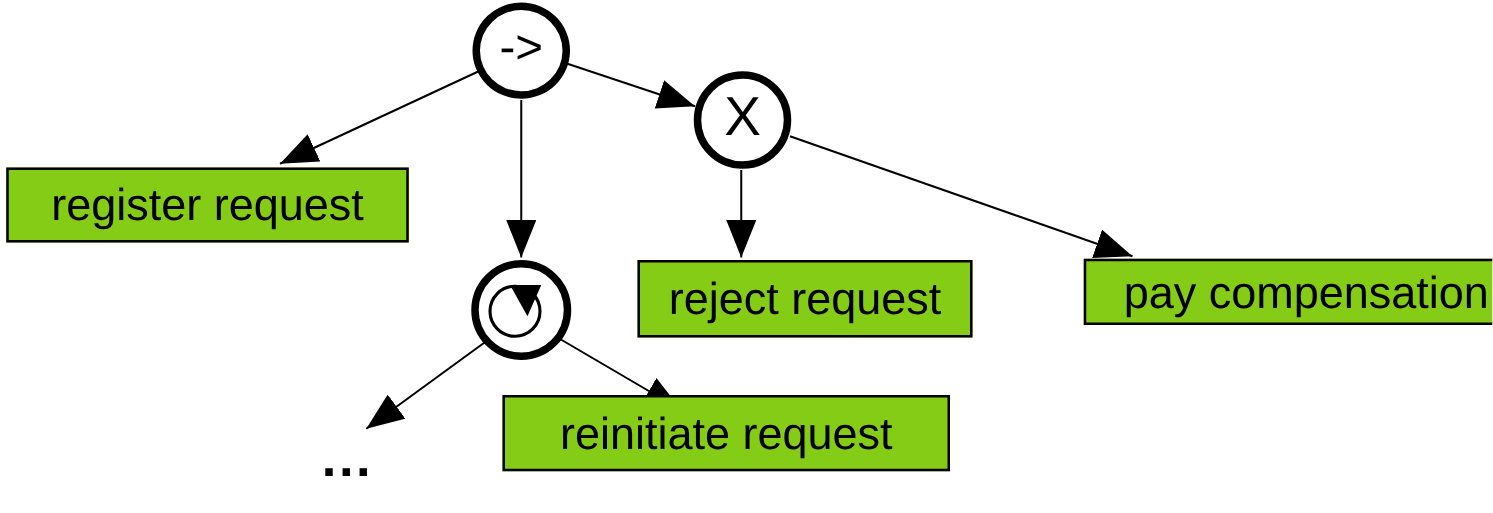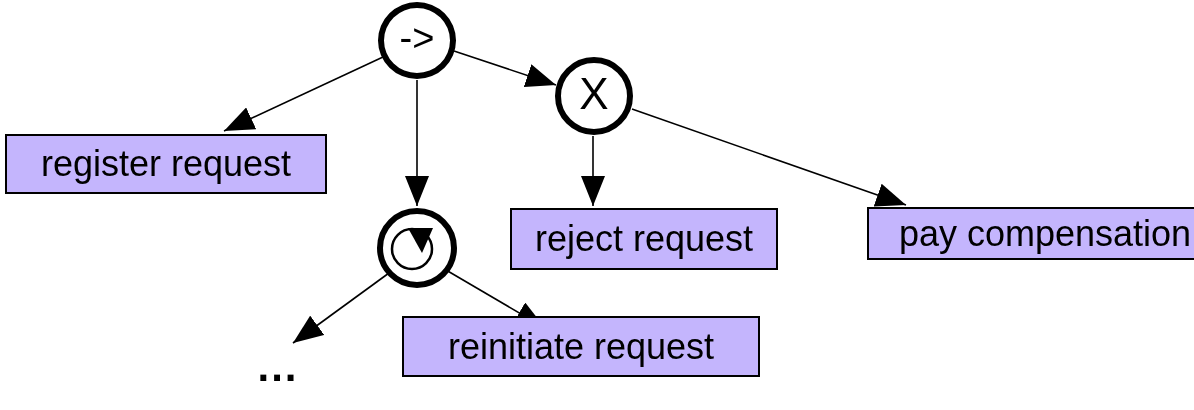--- a/index.html
+++ b/index.html
@@ -39,21 +39,21 @@
   .op-label {
     line-height: 1;
     white-space: nowrap;
   }
   .seq .op-label { font-size: 38px; transform: translateY(-3px); }
   .xor .op-label { font-size: 44px; transform: translateY(-2px); }
   .activity-box {
     position: absolute;
     box-sizing: border-box;
     border: 2px solid #000000;
-    background: #c4b5fd;
+    background: #84cc16;
     display: flex;
     align-items: center;
     justify-content: center;
     font-size: 36px;
     white-space: nowrap;
   }
   .box-register   { left:   5px; top: 134px; width: 322px; height: 60px; }
   .box-reject     { left: 510px; top: 208px; width: 268px; height: 62px; }
   .box-pay        { left: 867px; top: 207px; width: 356px; height: 53px; }
   .box-reinitiate { left: 402px; top: 316px; width: 358px; height: 61px; }

